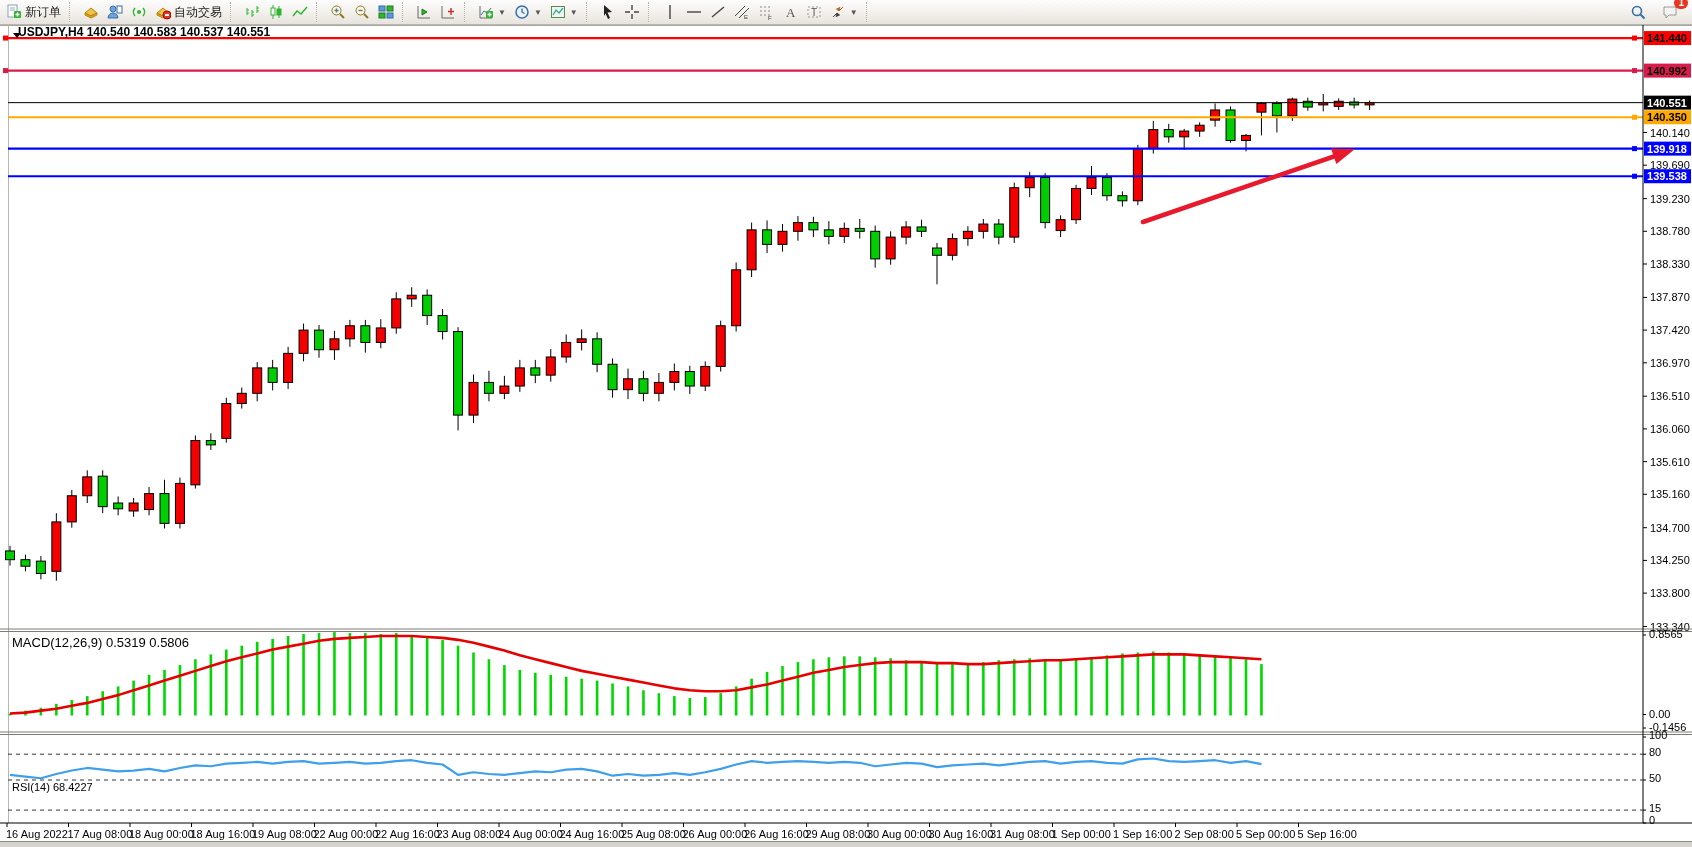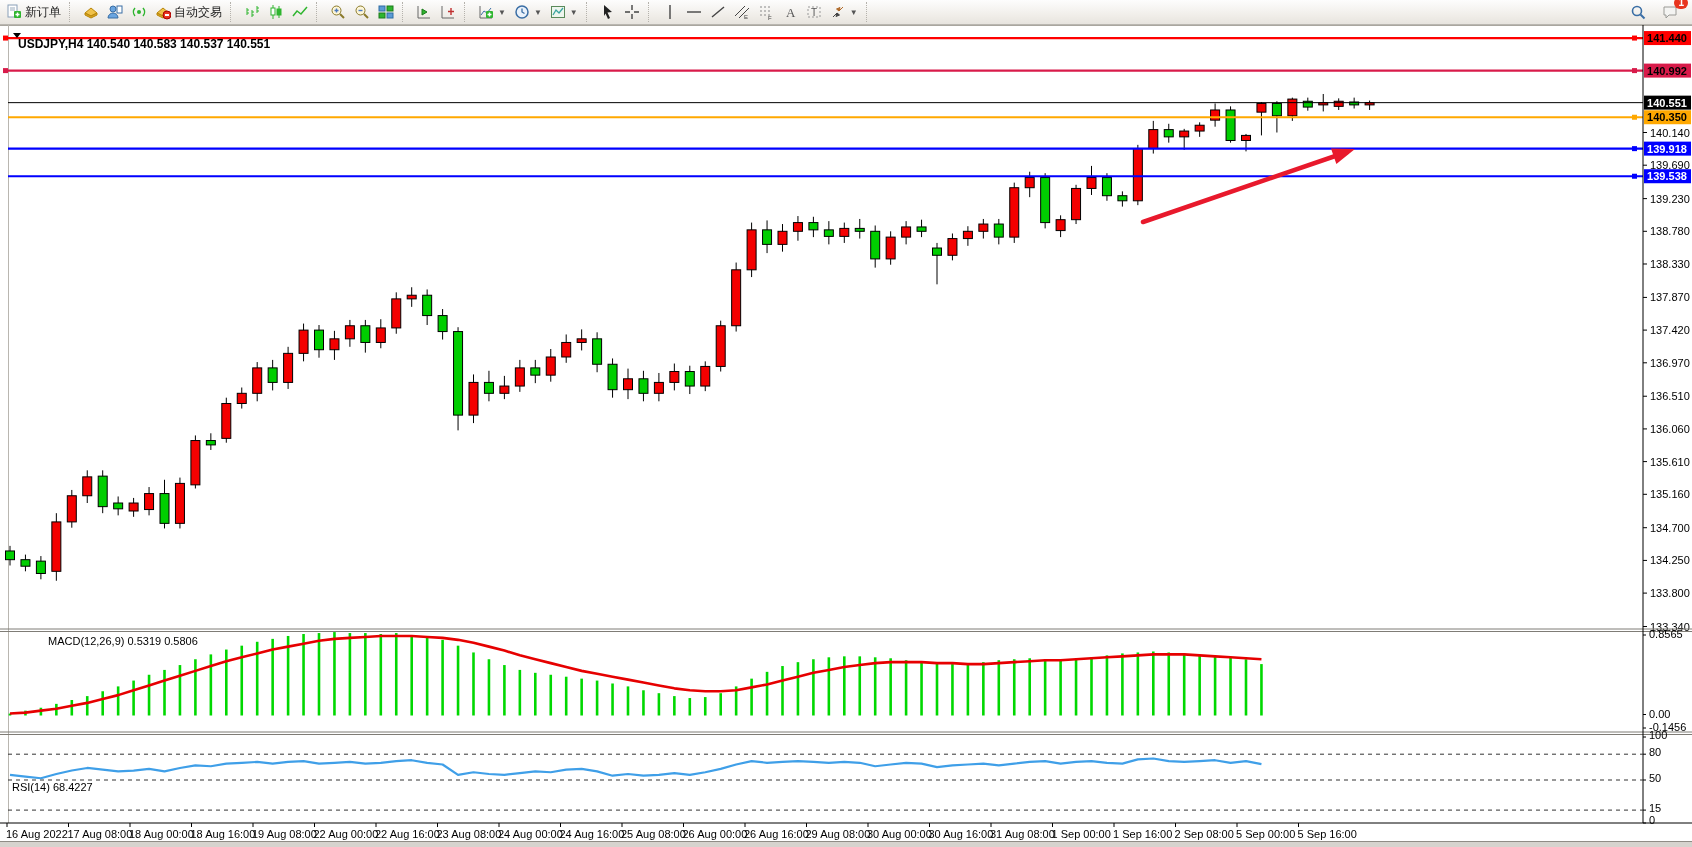--- a/index.html
+++ b/index.html
@@ -17,22 +17,22 @@
   .tf-btn{height:20px;min-width:26px;display:flex;align-items:center;justify-content:center;
     padding:0 4px;color:#3c3c3c;font-size:12px;border:1px solid transparent;}
   .tf-btn.active{background:#f7f6f3;border:1px solid #aeaba5;box-shadow:inset 0 0 2px #fff;}
   .tb-right{margin-left:auto;display:flex;align-items:center;gap:8px;padding-right:10px;}
   .badge{position:absolute;top:-5px;right:-7px;background:#e8351f;color:#fff;border-radius:8px;
     font-size:10px;font-weight:bold;padding:0 4px;line-height:12px;}
   
   #chartwin{position:absolute;left:0;top:25px;width:1692px;height:822px;background:#fff;}
   #chartwin svg{position:absolute;left:0;top:0;}
   .overlay-label{position:absolute;color:#000;white-space:nowrap;z-index:5;}
-  #title{left:18px;top:12px;font-size:12px;font-weight:600;}
-  #macdlabel{left:12px;top:610px;font-size:11px;margin-left:36px;}
+  #title{left:18px;top:0;font-size:12px;font-weight:600;}
+  #macdlabel{left:12px;top:610px;font-size:13px;}
   #rsilabel{left:12px;top:712px;font-size:11px;margin-top:44px;}
 </style>
 </head>
 <body>
 
 <div id="app">
   <div class="toolbar" id="toolbar">
       <div class="tb-group">
         <div class="tb-btn">
           <span>

